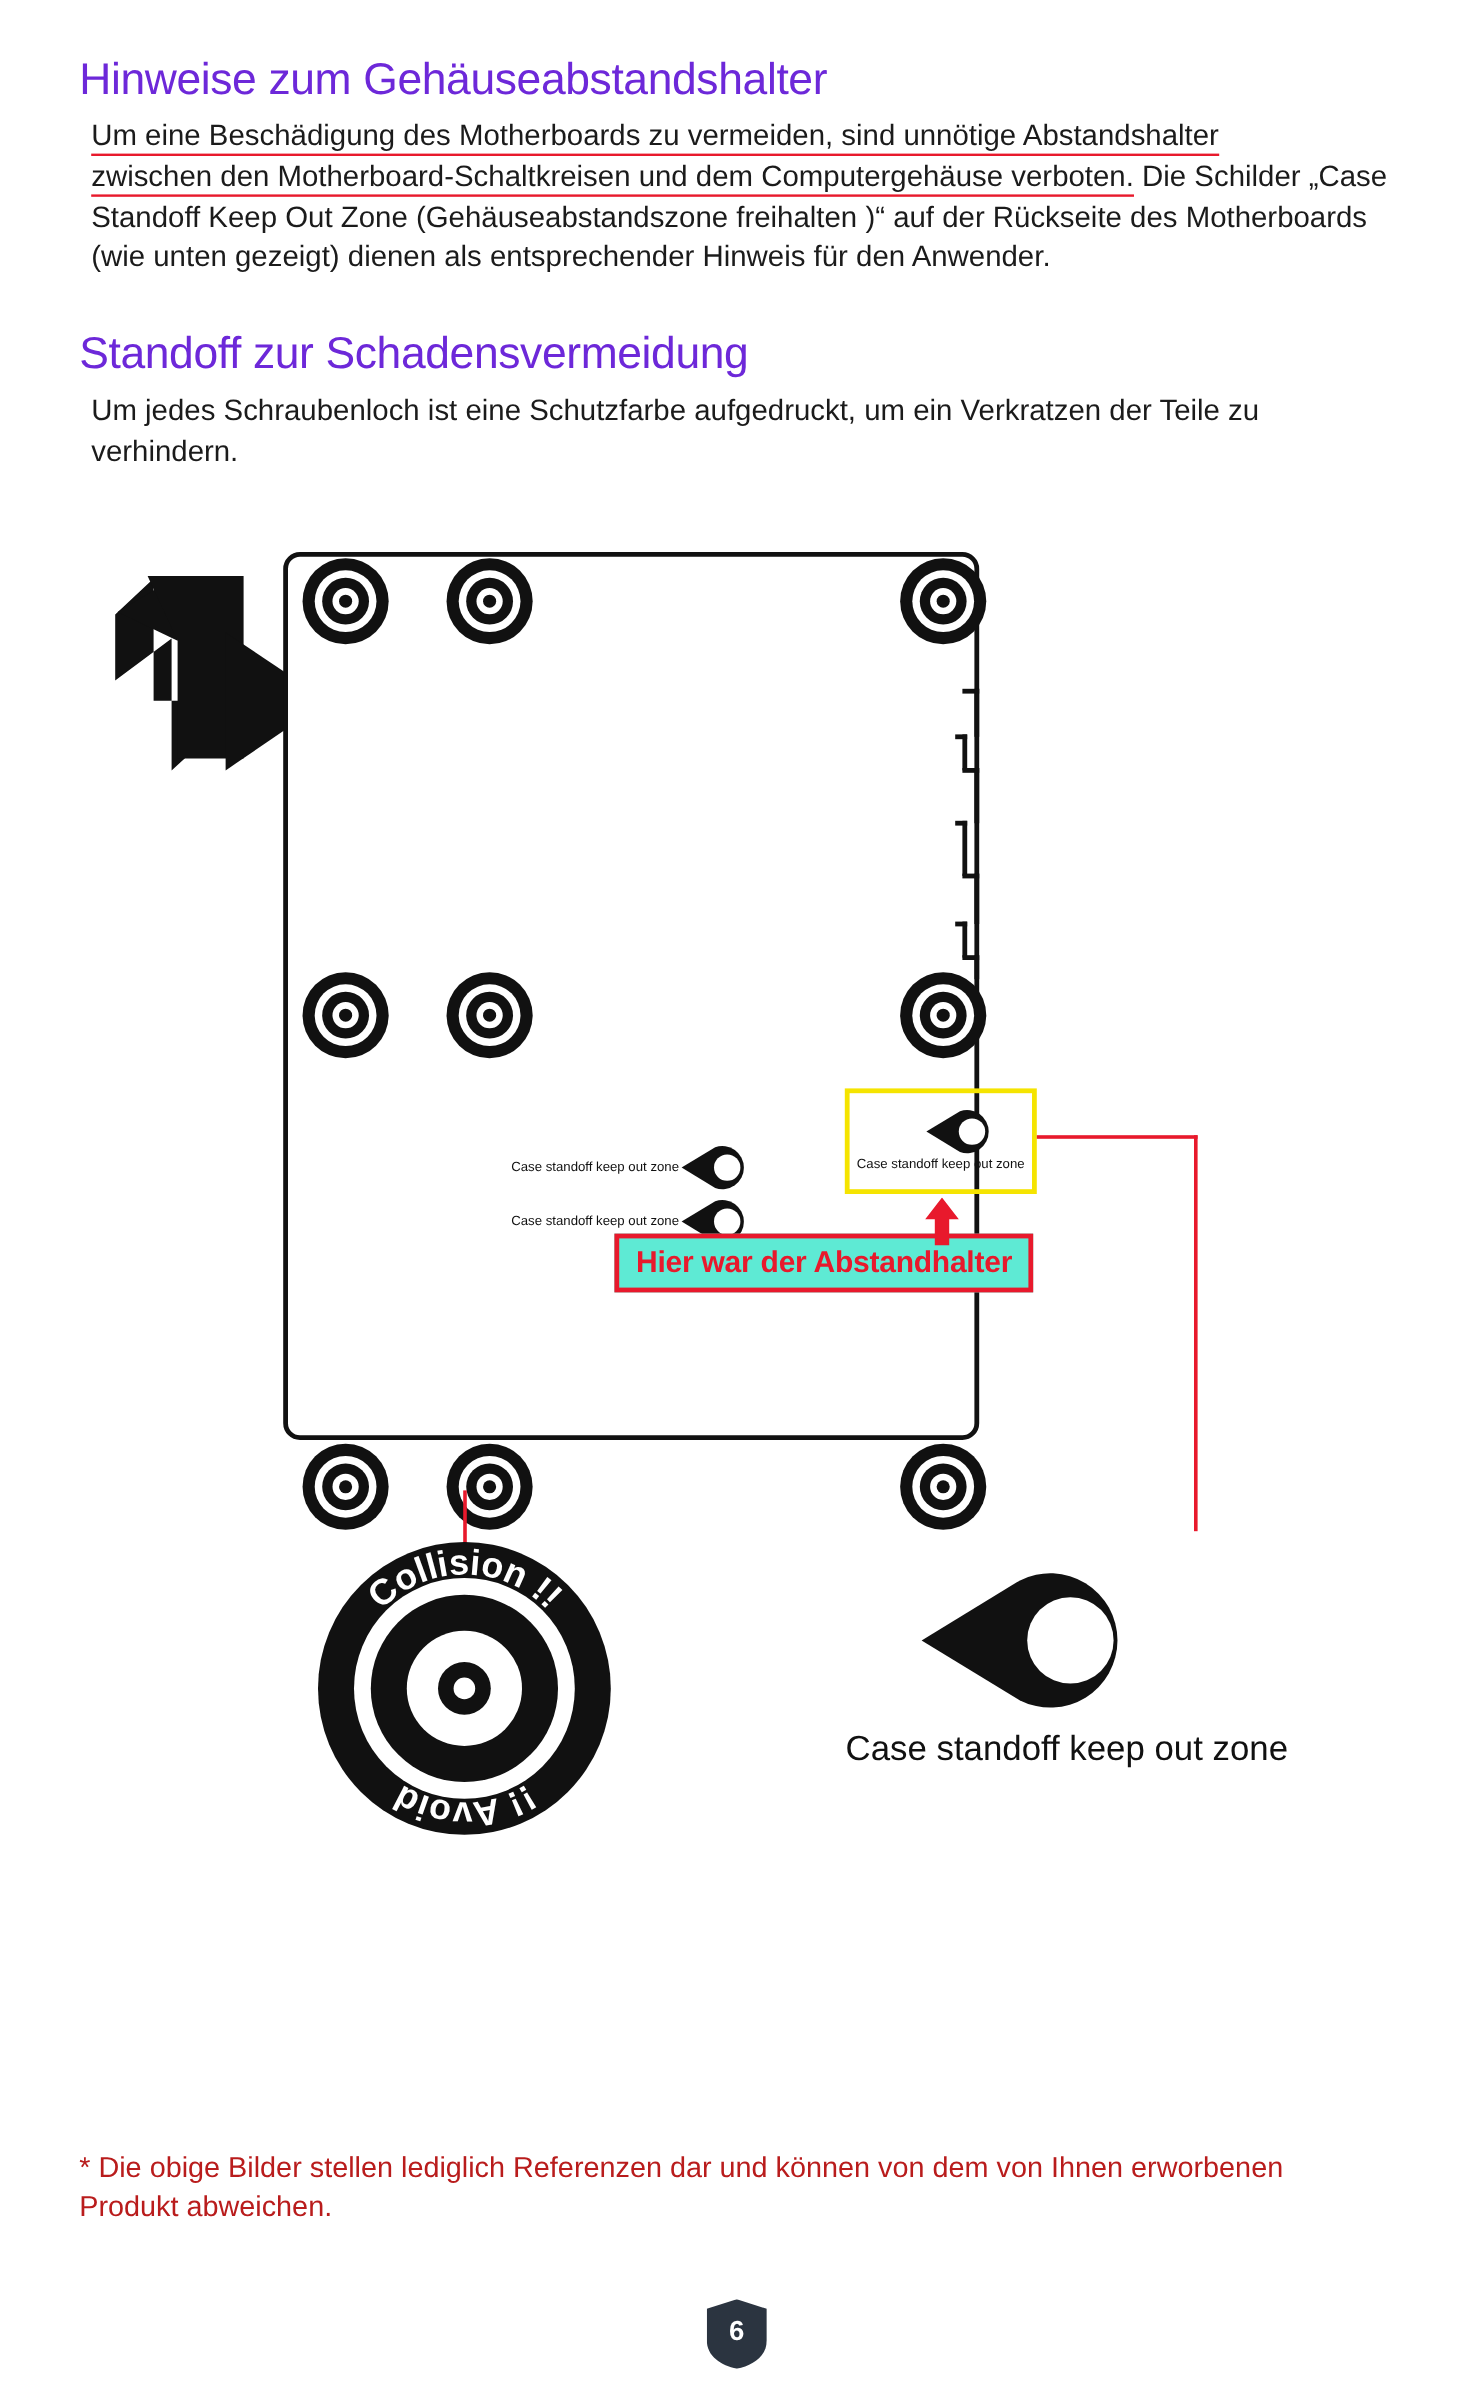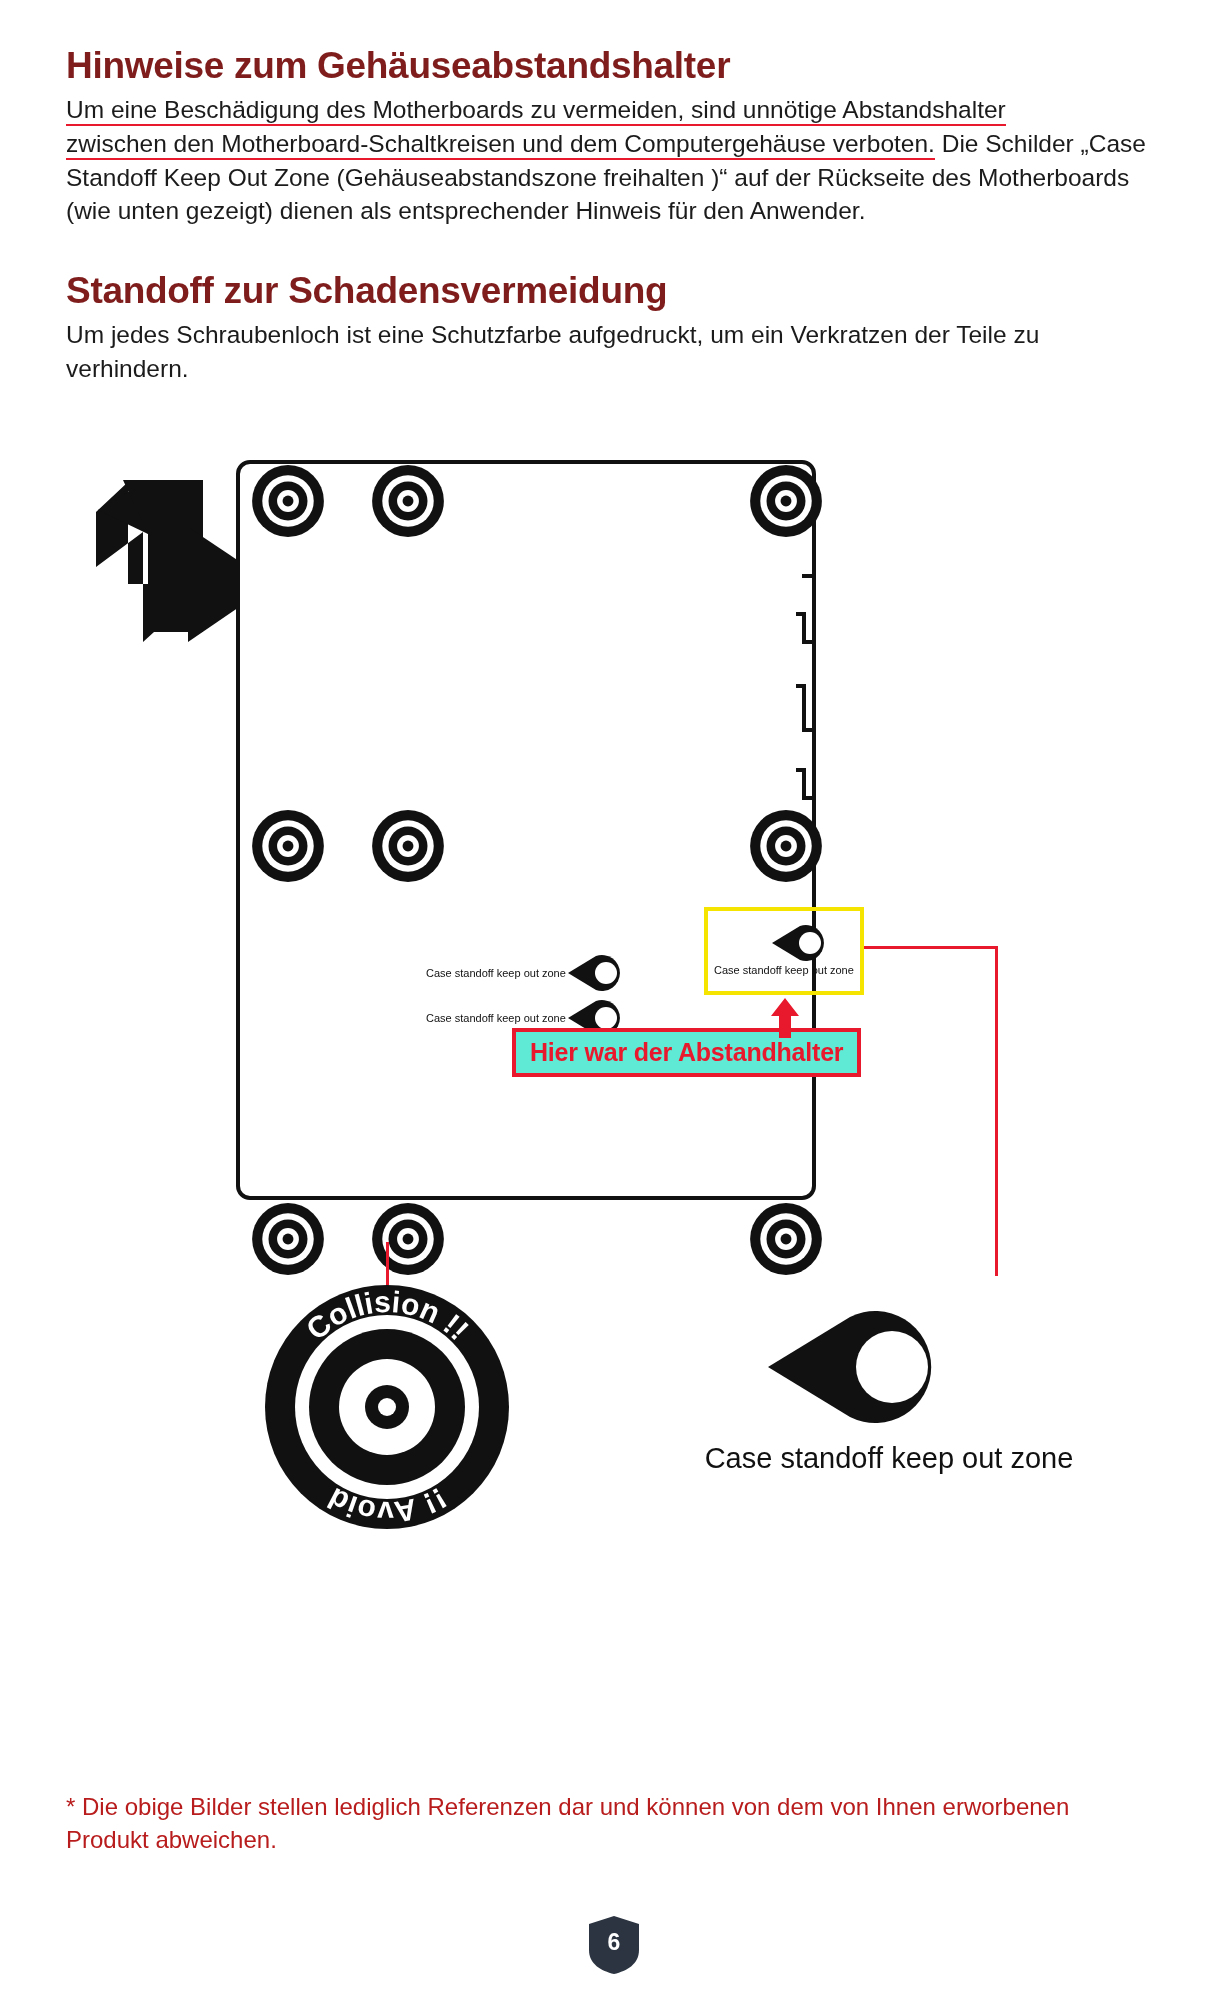--- a/index.html
+++ b/index.html
@@ -23,32 +23,32 @@
     box-sizing: border-box;
   }
   .content {
     position: absolute;
     left: 66px;
     top: 45px;
     width: 1100px;
   }
   h1.section-title {
     font-size: 37px;
-    font-weight: bold;
+    font-weight: normal;
     letter-spacing: -0.3px;
     margin: 0 0 6px 0;
-    color: #7f1d1d;
+    color: #6d28d9;
   }
   h1.section-title.second {
     margin-top: 42px;
   }
   p.body-text {
     font-size: 24.5px;
     line-height: 1.38;
-    margin: 0;
+    margin: 10px;
     color: #1b1b1b;
   }
   .underlined {
     position: relative;
   }
   .underlined .hl {
     border-bottom: 2.5px solid #e8192c;
     padding-bottom: 1px;
   }
   

